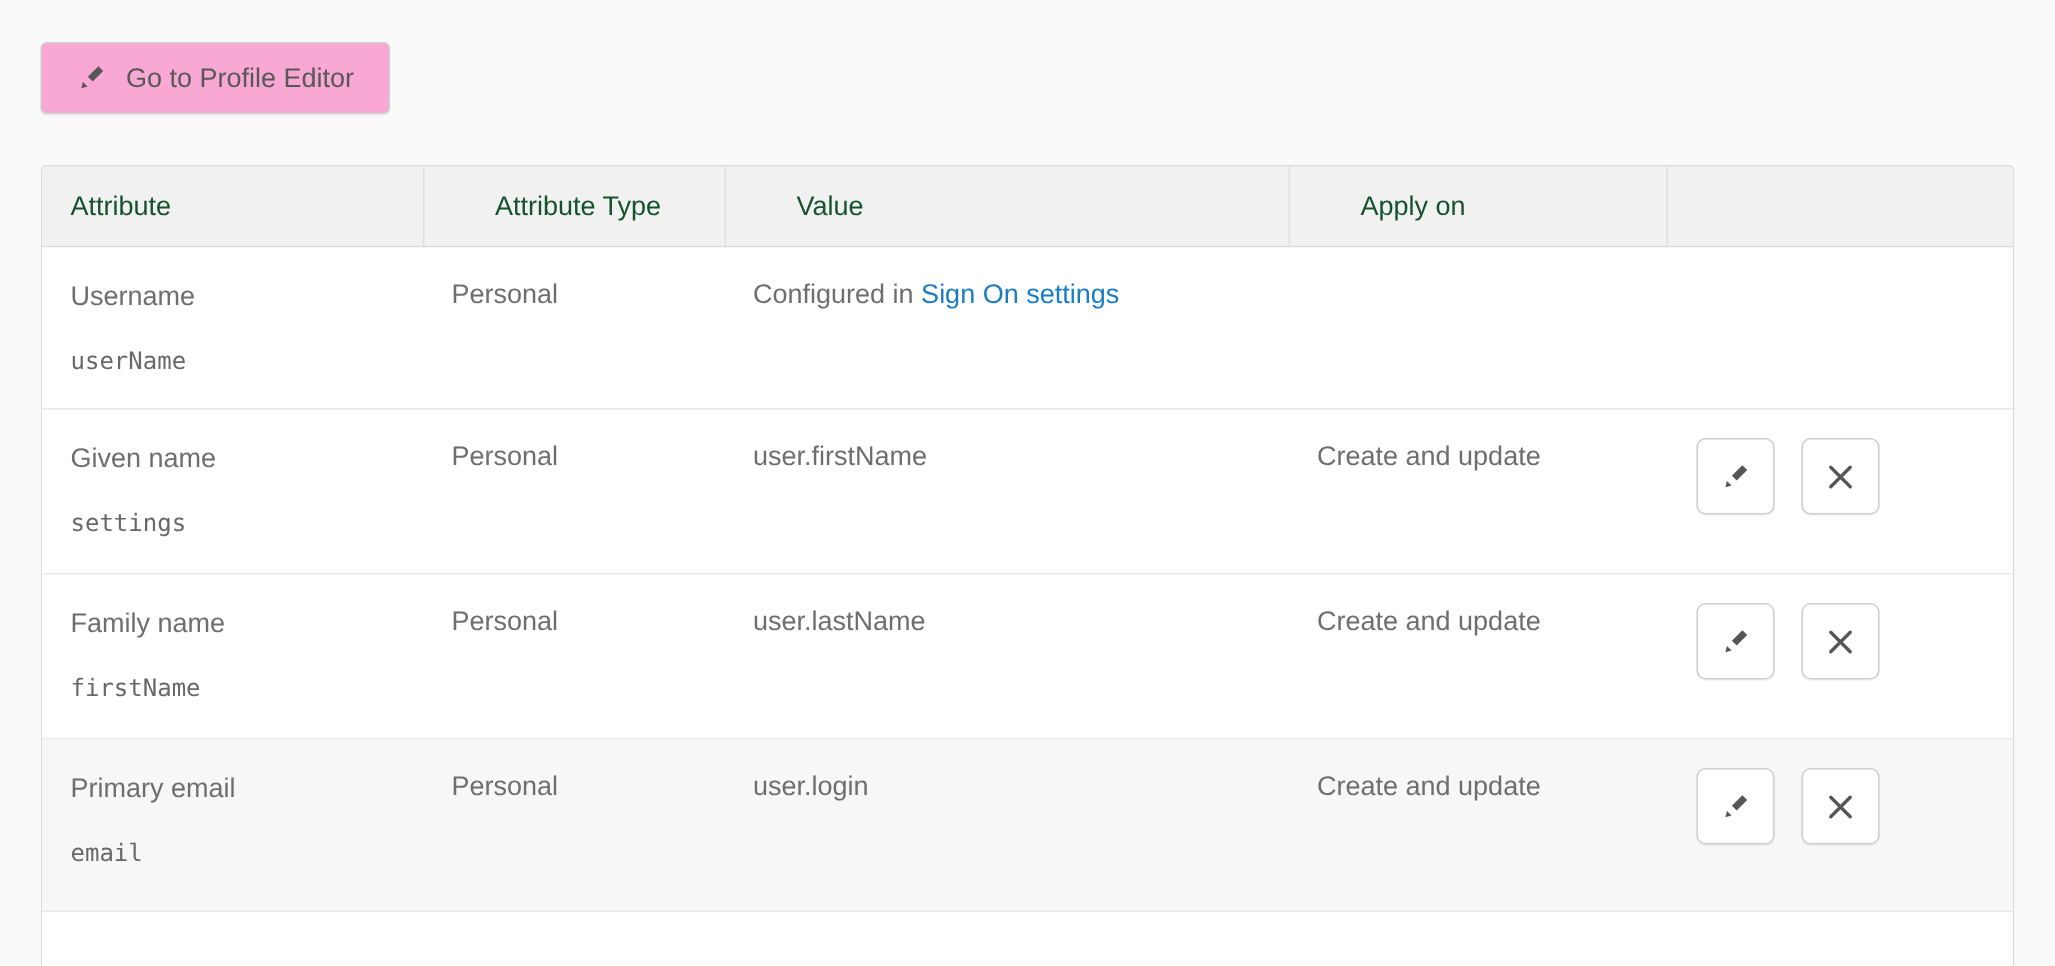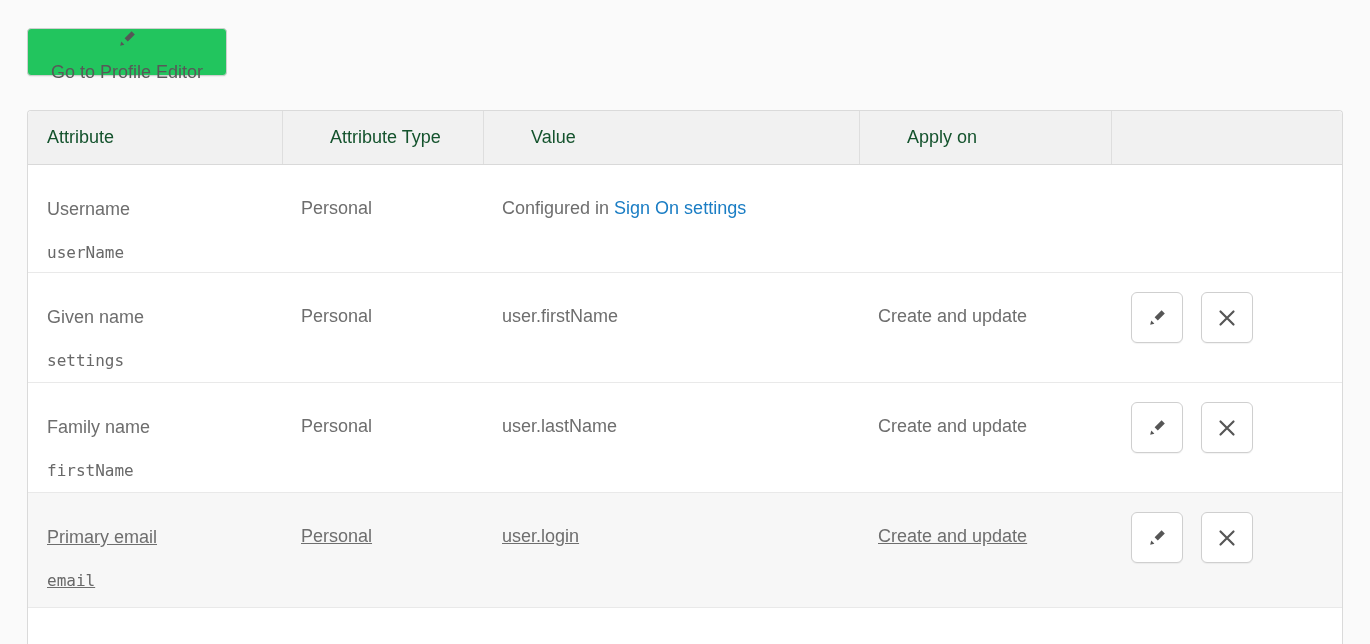--- a/index.html
+++ b/index.html
@@ -7,24 +7,24 @@
   body {
     background: var(--page_bg, #fafafa);
     font-family: "Liberation Sans", sans-serif;
     color: #6e6e6e;
   }
   
   .toolbar { display: flex; gap: 21px; padding: 28px 0 0 27px; }
   .tb-btn {
     display: inline-flex; align-items: center; gap: 13px;
     height: 48px; padding: 0 23px;
-    background: #22c55e; border: 1px solid #cfcfcf; border-radius: 4px;
+    background: #f9a8d4; border: 1px solid #cfcfcf; border-radius: 4px;
     box-shadow: 0 1px 1px rgba(0,0,0,0.05);
     font-family: "Liberation Sans", sans-serif;
-    font-size: 18px; color: #585858; cursor: pointer; white-space: nowrap; flex-direction: column;
+    font-size: 18px; color: #585858; cursor: pointer; white-space: nowrap;
   }
   .tb-btn svg { flex: 0 0 auto; }
   
   .table-wrap {
     margin: 34px 0 0 27px; width: 1316px;
     background: #fff;
     border: 1px solid #dadada; border-bottom: none;
     border-radius: 4px 4px 0 0;
   }
   .grid-row {
@@ -37,24 +37,24 @@
     border-radius: 4px 4px 0 0;
   }
   .th {
     display: flex; align-items: center;
     padding-left: 19px; font-size: 18px; color: #14532d;
   }
   .th + .th { border-left: 1px solid #dedede; padding-left: 47px; }
   .tr { border-bottom: 1px solid #e9e9e9; position: relative; }
   .tr.h108 { height: 108px; }
   .tr.h110 { height: 110px; }
-  .tr.h115 { height: 115px; text-decoration: underline; }
+  .tr.h115 { height: 115px; }
   .tr.highlight { background: #f7f7f7; }
   .tr.partial { height: 40px; border-bottom: none; }
-  .td { padding: 33px 12px 0 19px; font-size: 18px; color: #6e6e6e; }
+  .td { padding: 21px 12px 0 19px; font-size: 18px; color: #6e6e6e; }
   .attr-label { font-size: 18px; color: #6e6e6e; line-height: 22px; }
   .attr-name {
     margin-top: 23px;
     font-family: "DejaVu Sans Mono", monospace;
     font-size: 16px; color: #686868; line-height: 20px;
   }
   .value-link { color: var(--link, #1a7dc4); text-decoration: none; cursor: pointer; }
   
   .actions { display: flex; gap: 18px; padding: 19px 0 0 20px; }
   .icon-btn {

